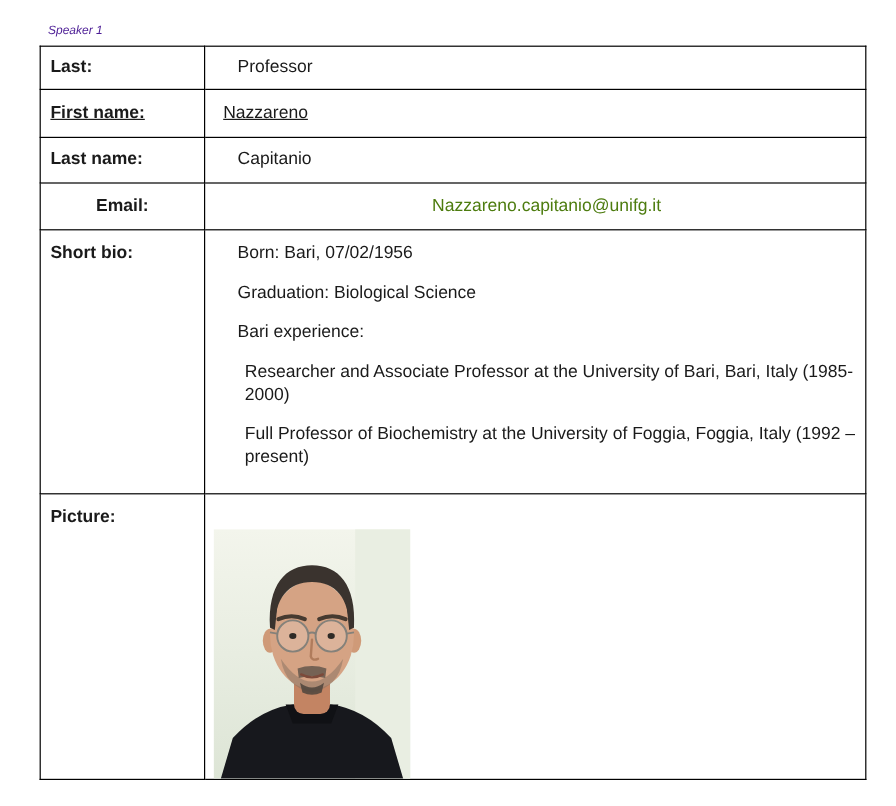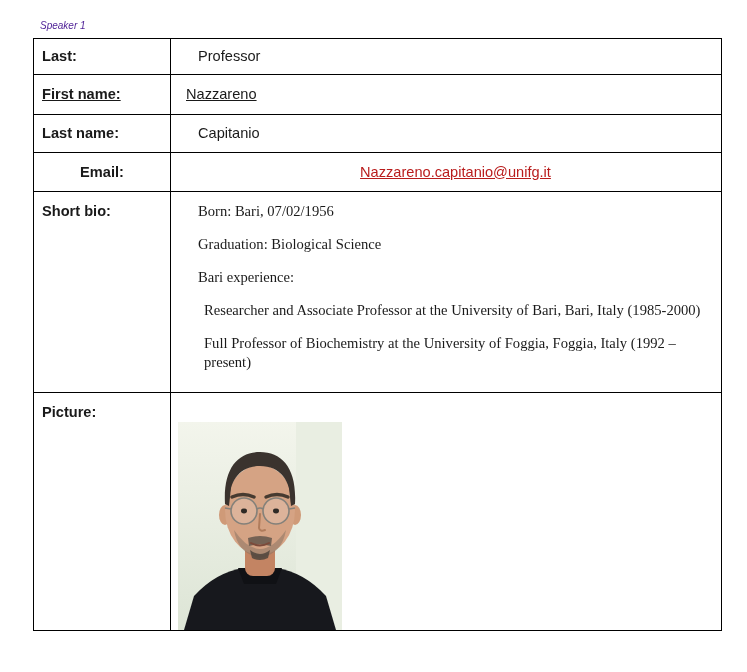--- a/index.html
+++ b/index.html
@@ -35,29 +35,28 @@
   }
   td.lbl { width: 137px; font-weight: bold; padding-left: 8px; }
   td.val { padding-left: 27px; }
   tr.r-title  td { height: 36px; }
   tr.r-first  td { height: 40px; text-decoration: underline; }
   tr.r-first  td.val { padding-left: 15px; }
   tr.r-last   td { height: 38px; }
   tr.r-aff    td { height: 37px; }
   tr.r-email  td { height: 39px; text-align: center; }
   tr.r-bio td.lbl, tr.r-pic td.lbl { vertical-align: top; padding-top: 10px; }
-  td.bio-cell { vertical-align: top; padding-top: 10px; font-family: Liberation Serif, serif; }
+  td.bio-cell { vertical-align: top; padding-top: 10px; }
   .bio-cell p { margin: 0 0 14px 0; }
   .bio-cell p.indent { padding-left: 6px; }
   tr.r-pic td { height: 238px; }
   td.pic-cell { vertical-align: top; padding: 0; }
   .photo-svg { display: block; margin: 29px 0 0 7px; }
   .email-link {
-    color: #b91c1c;
-    text-decoration: underline;
+    color: #4d7c0f;
     cursor: pointer;
     margin-top: 34px;
   }
 </style>
 </head>
 <body>
 
 <div class="page">
 
   <div class="heading">Speaker 1</div>

